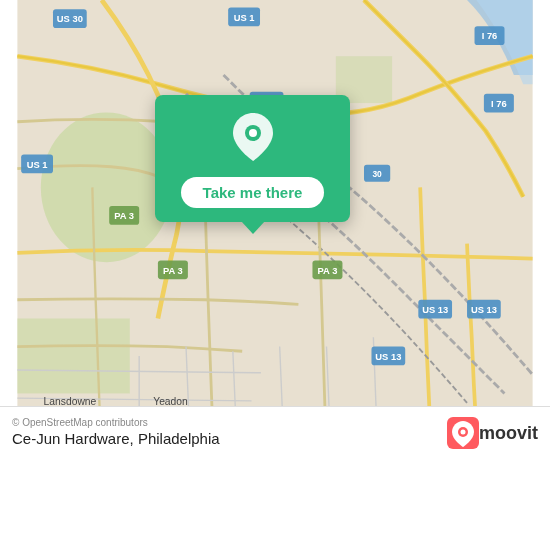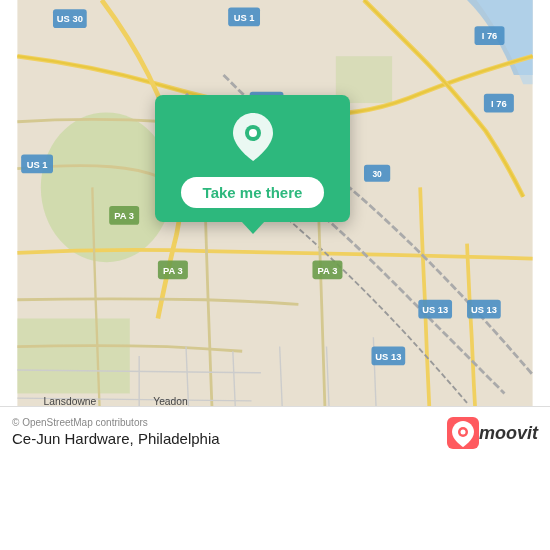--- a/index.html
+++ b/index.html
@@ -99,21 +99,20 @@
       font-size: 15px;
       color: #222;
       font-weight: 500;
       margin-top: 2px;
     }
 
     #moovit-logo {
       display: flex;
       align-items: center;
       gap: 0;
-      font-style: italic;
     }
 
     #moovit-icon {
       width: 32px;
       height: 32px;
     }
 
     #moovit-text {
       font-size: 18px;
       font-weight: bold;

